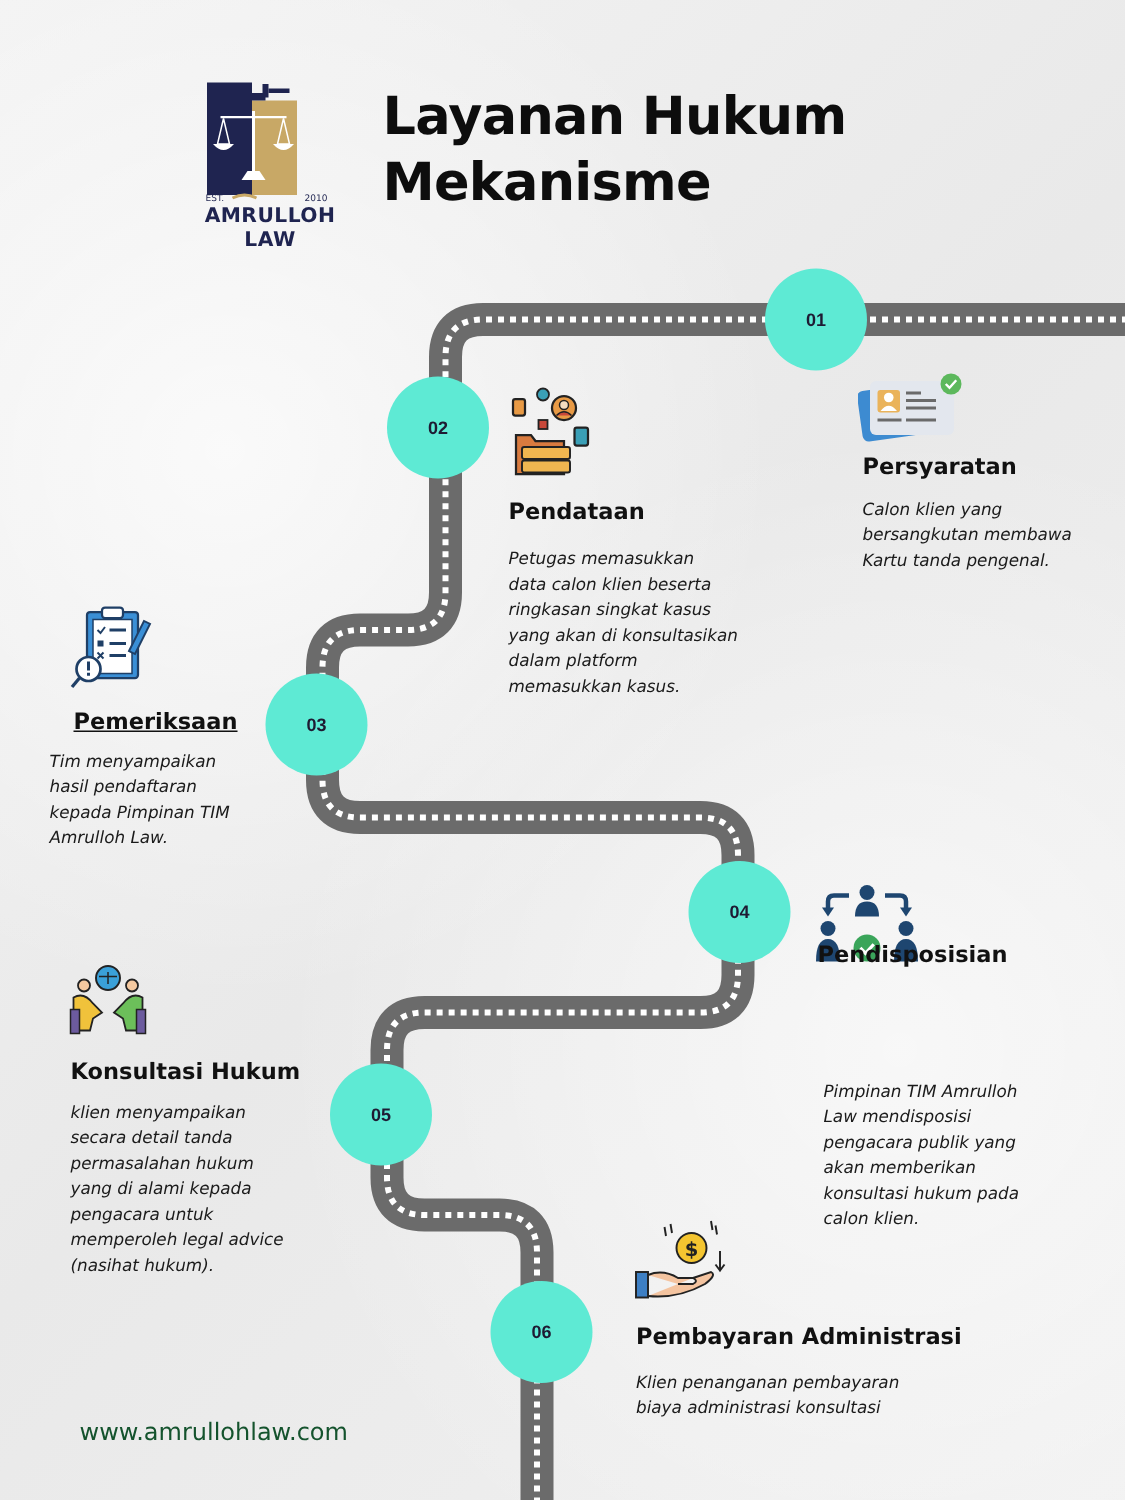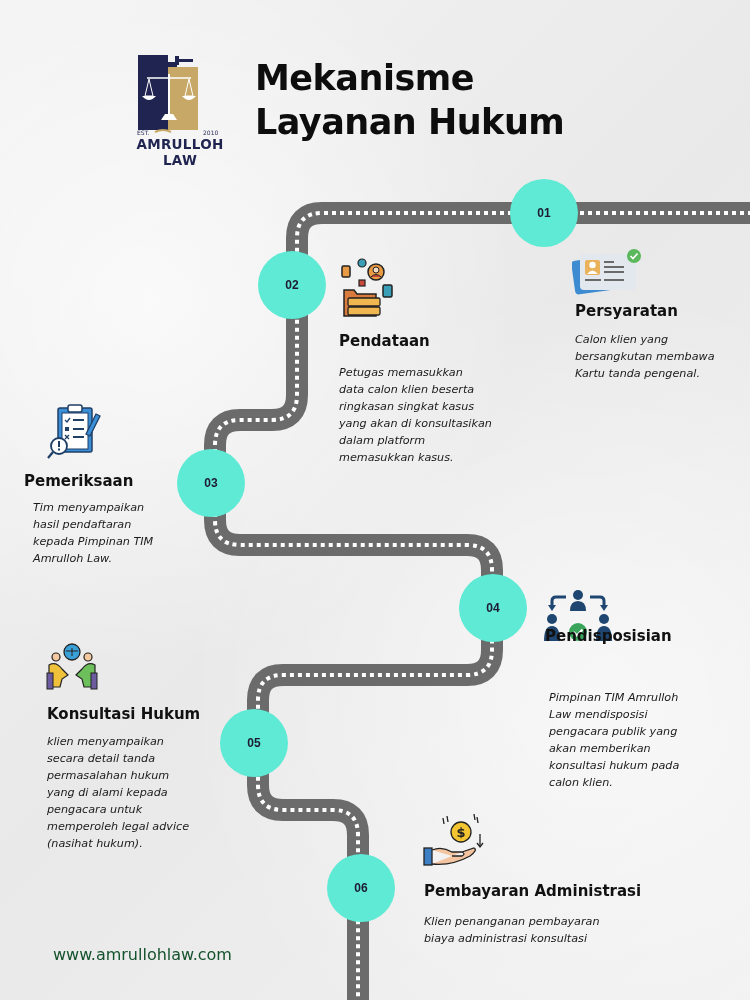--- a/index.html
+++ b/index.html
@@ -52,22 +52,22 @@
     <path d="M 47 44 Q 54 52 61 44 Z" fill="#fff"></path>
     <path d="M 26 68 L 42 68 L 38 62 L 30 62 Z" fill="#fff"></path>
     <path d="M 20 80 Q 28 76 36 80" fill="none" stroke="#c8a866" stroke-width="2"></path>
   </svg>
   <span class="est" style="left:2px; top:77px;">EST.</span>
   <span class="est" style="left:68px; top:77px;">2010</span>
 </div>
 <div class="abs logo-text">AMRULLOH LAW</div>
 
 <div class="abs title">
+  <div>Layanan Hukum</div>
   <div>Mekanisme</div>
-  <div>Layanan Hukum</div>
 </div>
 
 <div class="badge" style="left:510px; top:179px;">01</div>
 <div class="badge" style="left:258px; top:251px;">02</div>
 <div class="badge" style="left:177px; top:449px;">03</div>
 <div class="badge" style="left:459px; top:574px;">04</div>
 <div class="badge" style="left:220px; top:709px;">05</div>
 <div class="badge" style="left:327px; top:854px;">06</div>
 
 <svg class="icon" style="left:572px; top:247px;" width="72" height="48" viewBox="0 0 72 48">
@@ -122,21 +122,21 @@
   <rect x="19" y="23" width="4" height="4" fill="#1f3f66"></rect>
   <rect x="27" y="24" width="11" height="2" fill="#1f3f66"></rect>
   <path d="M 19 31 L 23 35 M 23 31 L 19 35" stroke="#1f3f66" stroke-width="1.3"></path>
   <rect x="27" y="32" width="11" height="2" fill="#1f3f66"></rect>
   <path d="M 40 30 L 50 10 L 54 12 L 44 32 Z" fill="#3a8fd6" stroke="#1f3f66" stroke-width="1.3"></path>
   <circle cx="13" cy="42" r="8" fill="#fff" stroke="#1f3f66" stroke-width="1.8"></circle>
   <rect x="12" y="37" width="2" height="6" fill="#1f3f66"></rect>
   <rect x="12" y="44.5" width="2" height="2" fill="#1f3f66"></rect>
   <line x1="7" y1="48" x2="2" y2="54" stroke="#1f3f66" stroke-width="2.2"></line>
 </svg>
-<div class="step-title" style="left:24px; top:472px;">Pemeriksaan</div>
+<div class="step-title" style="left:49px; top:472px;text-decoration:underline;">Pemeriksaan</div>
 <div class="step-desc" style="left:33px; top:499px;">
   <div>Tim menyampaikan</div>
   <div>hasil pendaftaran</div>
   <div>kepada Pimpinan TIM</div>
   <div>Amrulloh Law.</div>
 </div>
 
 <svg class="icon" style="left:544px; top:589px;" width="68" height="54" viewBox="0 0 68 54">
   <circle cx="34" cy="6" r="5" fill="#1e4670"></circle>
   <path d="M 26 22 Q 26 12 34 12 Q 42 12 42 22 Z" fill="#1e4670"></path>
@@ -145,21 +145,21 @@
   <path d="M 46 8 L 56 8 Q 60 8 60 12 L 60 18" fill="none" stroke="#1e4670" stroke-width="3"></path>
   <path d="M 56 16 L 60 22 L 64 16 Z" fill="#1e4670"></path>
   <circle cx="8" cy="30" r="5" fill="#1e4670"></circle>
   <path d="M 0 52 Q 0 37 8 37 Q 16 37 16 52 Z" fill="#1e4670"></path>
   <circle cx="60" cy="30" r="5" fill="#1e4670"></circle>
   <path d="M 52 52 Q 52 37 60 37 Q 68 37 68 52 Z" fill="#1e4670"></path>
   <circle cx="34" cy="43" r="9" fill="#3aa55a"></circle>
   <path d="M 29.5 43 L 33 46.5 L 38.5 40.5" fill="none" stroke="#fff" stroke-width="2.2"></path>
 </svg>
 <div class="step-title" style="left:545px; top:627px;">Pendisposisian</div>
-<div class="step-desc" style="left:549px; top:689px;">
+<div class="step-desc" style="left:549px; top:719px;">
   <div>Pimpinan  TIM Amrulloh</div>
   <div>Law mendisposisi</div>
   <div>pengacara publik yang</div>
   <div>akan memberikan</div>
   <div>konsultasi hukum pada</div>
   <div>calon klien.</div>
 </div>
 
 <svg class="icon" style="left:46px; top:643px;" width="52" height="48" viewBox="0 0 52 48">
   <circle cx="26" cy="9" r="8" fill="#3aa0d8" stroke="#222" stroke-width="1.3"></circle>

